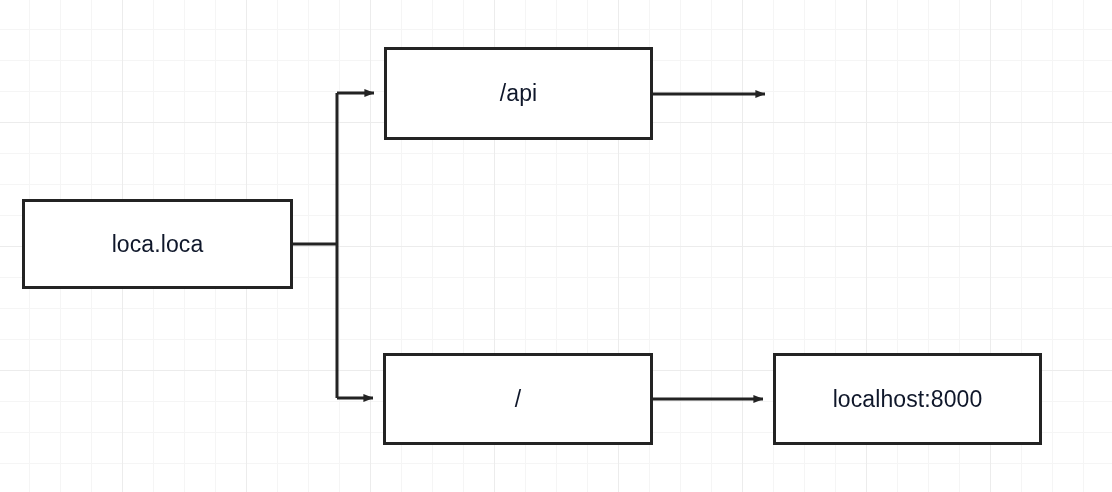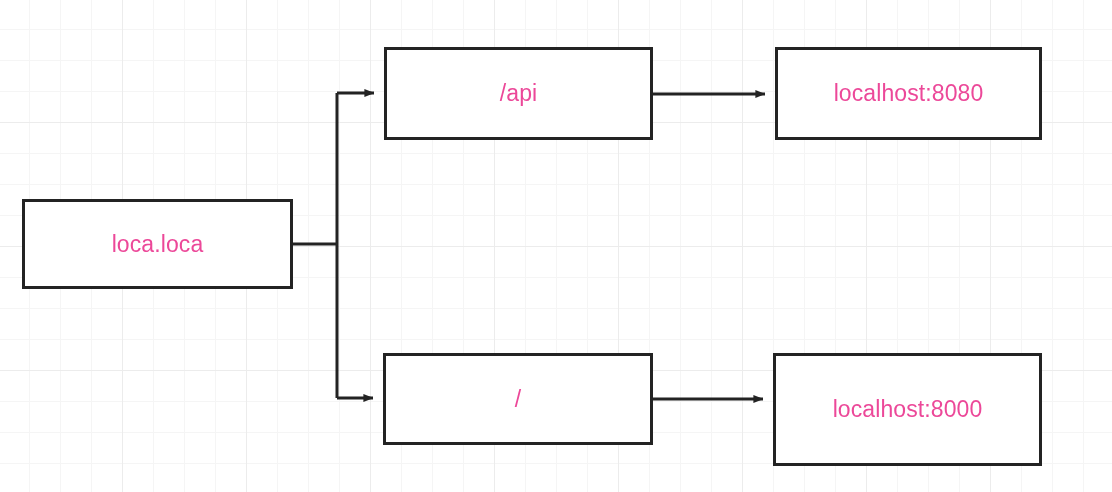--- a/index.html
+++ b/index.html
@@ -38,21 +38,21 @@
     pointer-events: none;
   }
   .node {
     position: absolute;
     box-sizing: border-box;
     background: #ffffff;
     border: 3px solid #232323;
     display: flex;
     align-items: center;
     justify-content: center;
-    color: #ec4899;
+    color: #0f172a;
     font-size: 23px;
     font-family: "Liberation Sans", sans-serif;
     letter-spacing: 0.1px;
     white-space: nowrap;
     z-index: 2;
   }
   .node-label {
     display: block;
     line-height: 1;
   }
@@ -86,21 +86,18 @@
   </div>
 
   <div class="node" style="left:384px; top:47px; width:269px; height:93px;">
     <span class="node-label">/api</span>
   </div>
 
   <div class="node" style="left:383px; top:353px; width:270px; height:92px;">
     <span class="node-label">/</span>
   </div>
 
-  <div class="node" style="left:775px; top:47px; width:267px; height:93px;">
-    <span class="node-label">localhost:8080</span>
-  </div>
 
-  <div class="node" style="left:773px; top:353px; width:269px; height:113px;text-align:center;">
+  <div class="node" style="left:773px; top:353px; width:269px; height:92px;text-align:center;">
     <span class="node-label">localhost:8000</span>
   </div>
 
 </div>
 
 </body></html>

